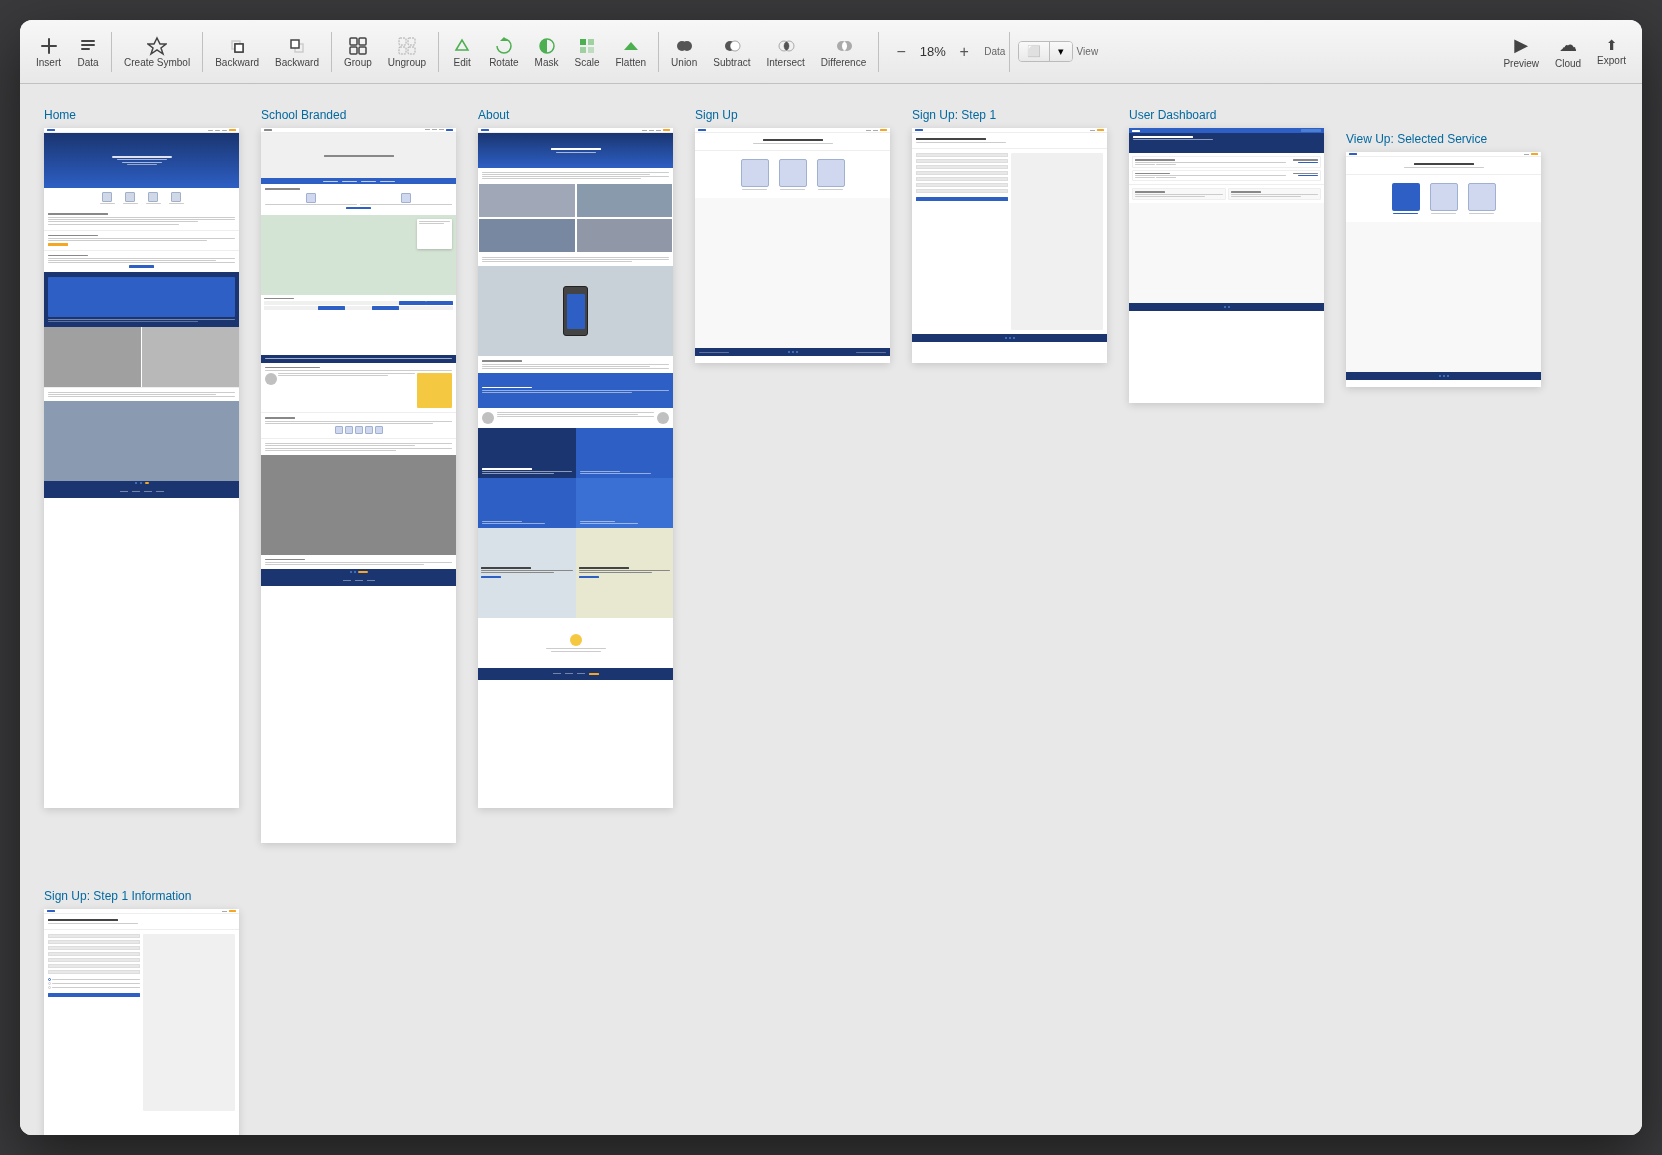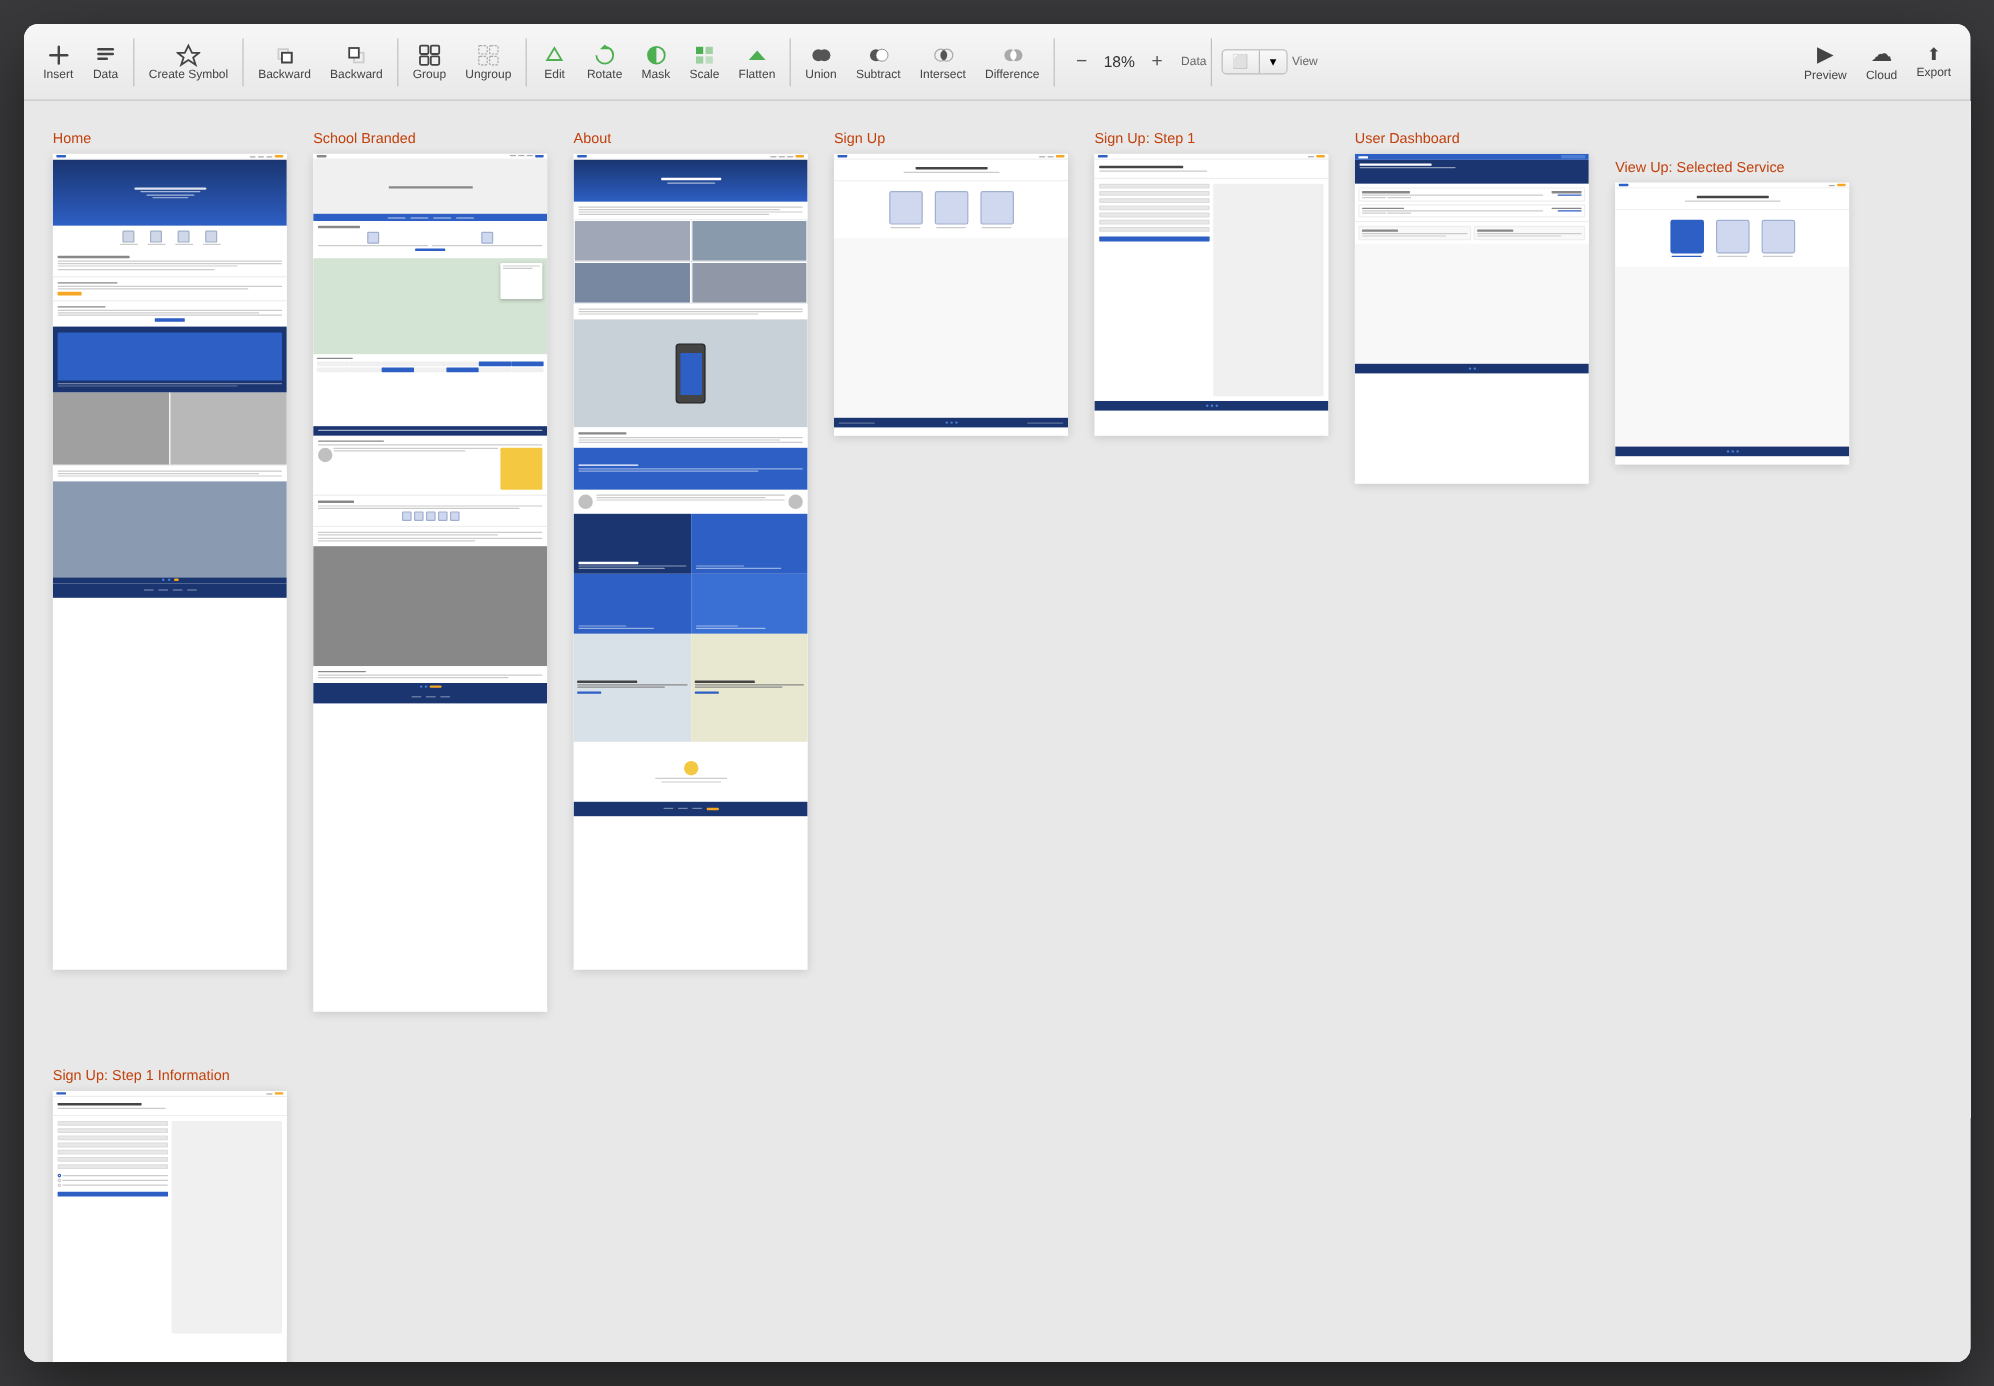--- a/index.html
+++ b/index.html
@@ -140,21 +140,21 @@
 
     
     .artboard-wrapper {
       display: flex;
       flex-direction: column;
       gap: 6px;
     }
 
     .artboard-label {
       font-size: 12px;
-      color: #c2410c;
+      color: #0369a1;
       font-weight: 500;
     }
 
     .artboard {
       background: white;
       box-shadow: 0 2px 8px rgba(0,0,0,0.15);
       overflow: hidden;
       position: relative;
     }
 

